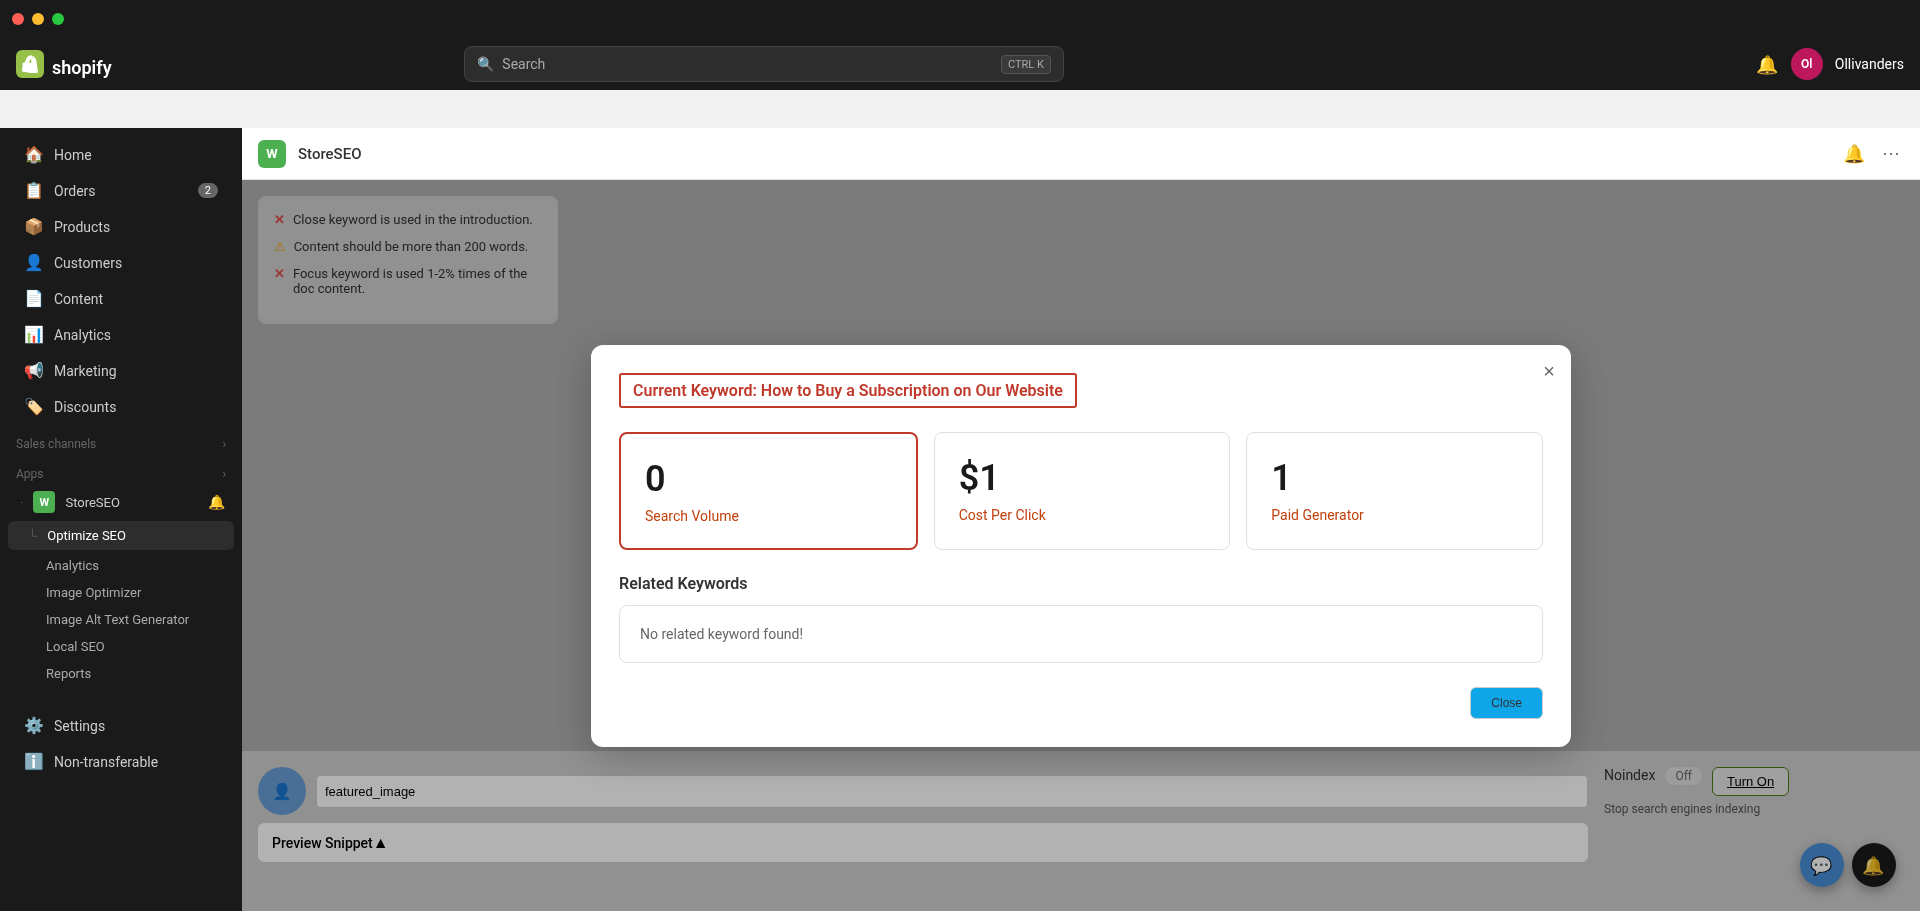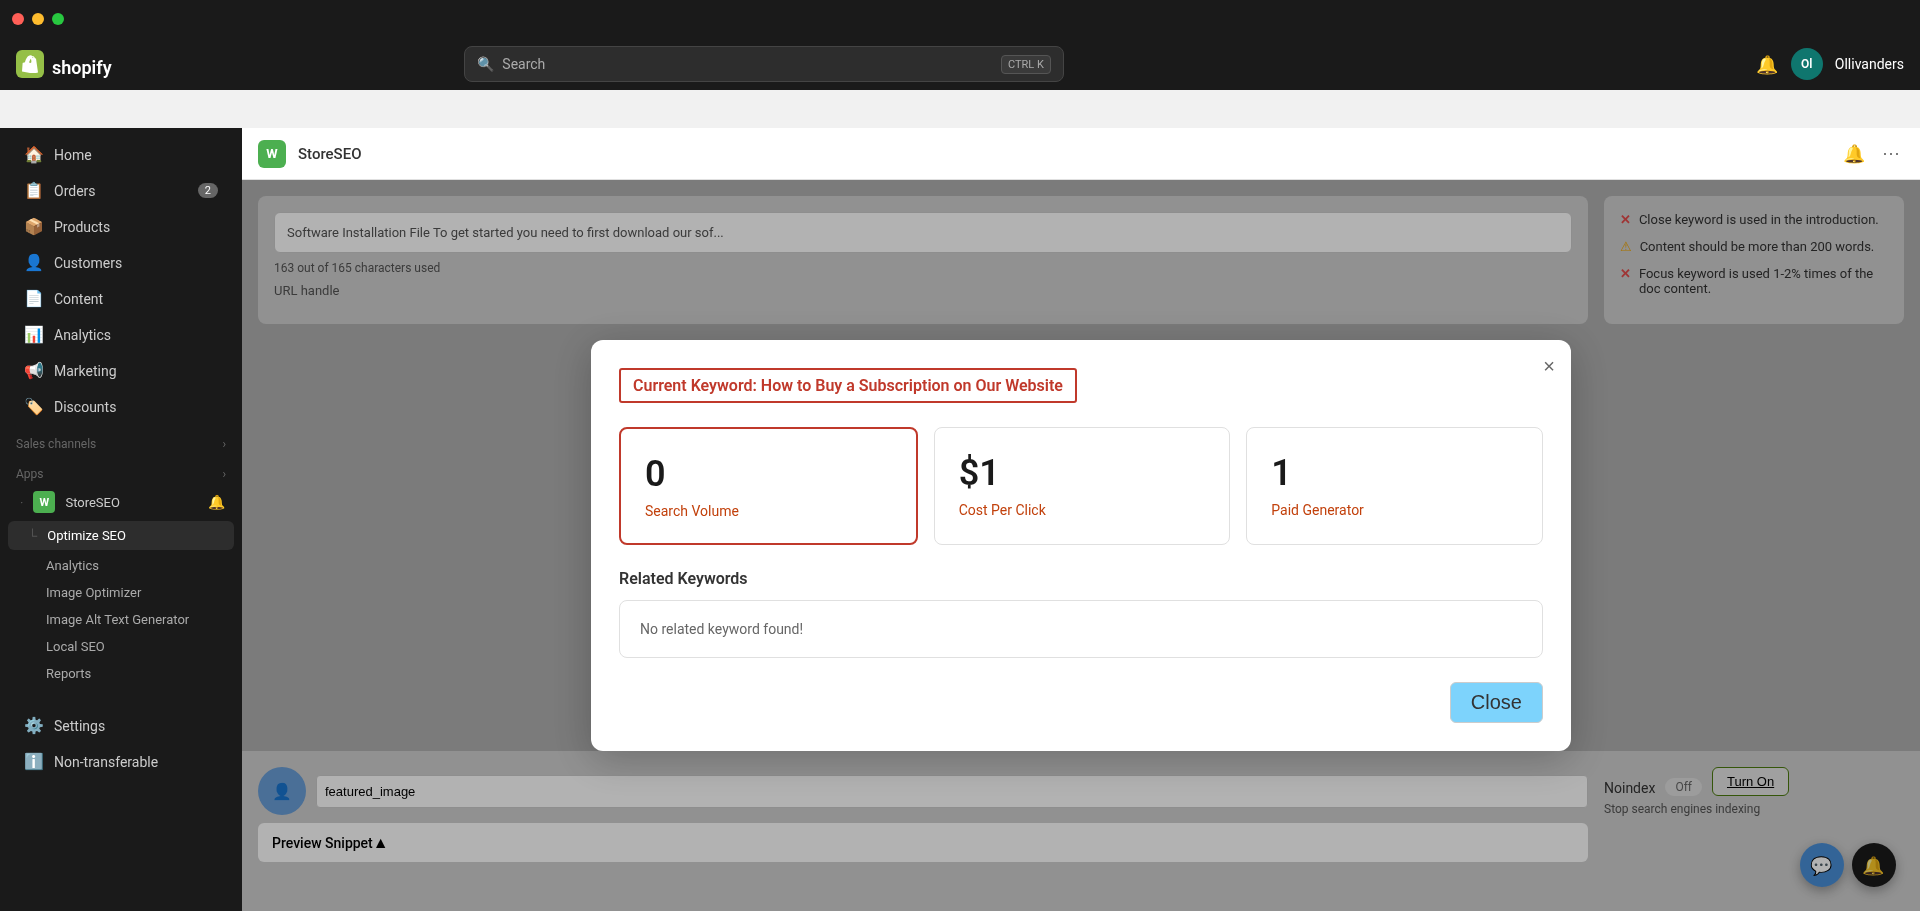--- a/index.html
+++ b/index.html
@@ -84,21 +84,21 @@
       display: flex;
       align-items: center;
       gap: 12px;
       margin-left: auto;
     }
     .bell-icon { color: #aaa; font-size: 18px; cursor: pointer; }
     .user-avatar {
       width: 32px;
       height: 32px;
       border-radius: 50%;
-      background: #0f766e;
+      background: #be185d;
       display: flex;
       align-items: center;
       justify-content: center;
       color: white;
       font-size: 12px;
       font-weight: 600;
     }
     .user-name { color: white; font-size: 14px; }
 
     
@@ -303,25 +303,25 @@
       font-size: 14px;
       margin-bottom: 24px;
     }
 
     
     .modal-footer {
       display: flex;
       justify-content: flex-end;
     }
     .close-btn {
-      background: #7dd3fc;
+      background: #0ea5e9;
       border: 1px solid #ccc;
       border-radius: 6px;
       padding: 8px 20px;
-      font-size: 20px;
+      font-size: 12px;
       cursor: pointer;
       color: #333;
     }
 
     
     .right-panel-item {
       display: flex;
       align-items: flex-start;
       gap: 8px;
       margin-bottom: 12px;
@@ -361,21 +361,21 @@
       justify-content: center;
       color: white;
       font-size: 18px;
       cursor: pointer;
       box-shadow: 0 4px 12px rgba(0,0,0,0.3);
     }
 
     
     .noindex-row {
       display: flex;
-      align-items: flex-end;
+      align-items: flex-start;
       gap: 10px;
       font-size: 14px;
       color: #333;
     }
     .off-badge {
       background: #e0e0e0;
       color: #666;
       border-radius: 10px;
       padding: 2px 10px;
       font-size: 12px;
@@ -531,27 +531,20 @@
       <span class="app-header-title">StoreSEO</span>
       <div class="app-header-actions">
         <button class="icon-btn">🔔</button>
         <button class="icon-btn">···</button>
       </div>
     </div>
 
     <div class="bg-content">
 
       <div style="display:flex; gap:16px; margin-bottom:12px;">
-        <div style="flex:1; background:#d0d0d0; border-radius:8px; padding:16px;">
-          <div style="background:white; border:1px solid #ccc; border-radius:6px; padding:12px; color:#555; font-size:13px; margin-bottom:8px;">
-            <span>Software Installation File To get started you need to first download our sof...</span>
-          </div>
-          <div style="color:#555; font-size:12px; margin-bottom:8px;">163 out of 165 characters used</div>
-          <div style="color:#555; font-size:13px;">URL handle</div>
-        </div>
         <div style="width:300px; background:#d0d0d0; border-radius:8px; padding:16px;">
           <div class="right-panel-item">
             <span class="status-x">✕</span>
             <span>Close keyword is used in the introduction.</span>
           </div>
           <div class="right-panel-item">
             <span class="status-warn">⚠</span>
             <span>Content should be more than 200 words.</span>
           </div>
           <div class="right-panel-item">

